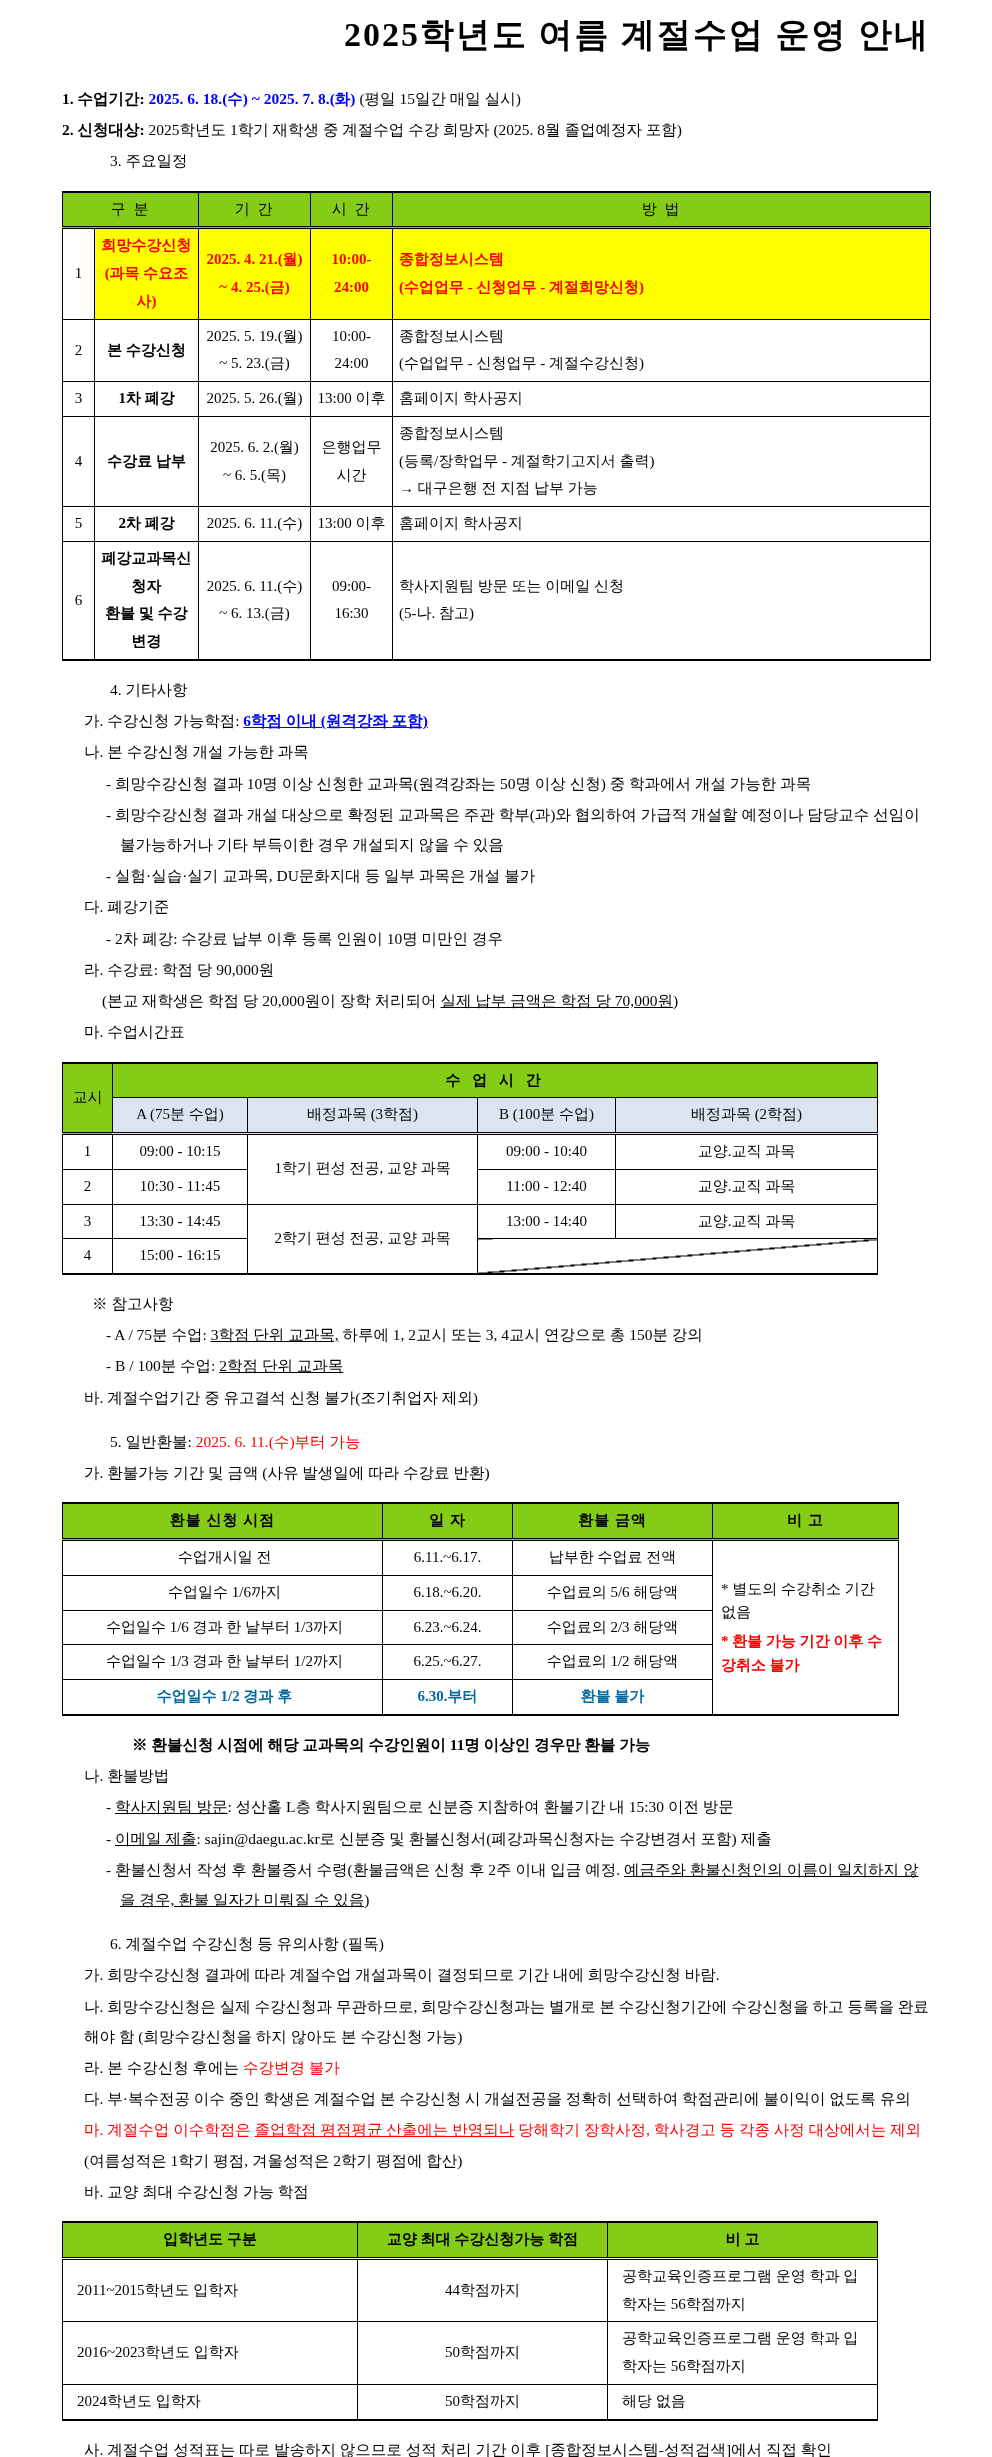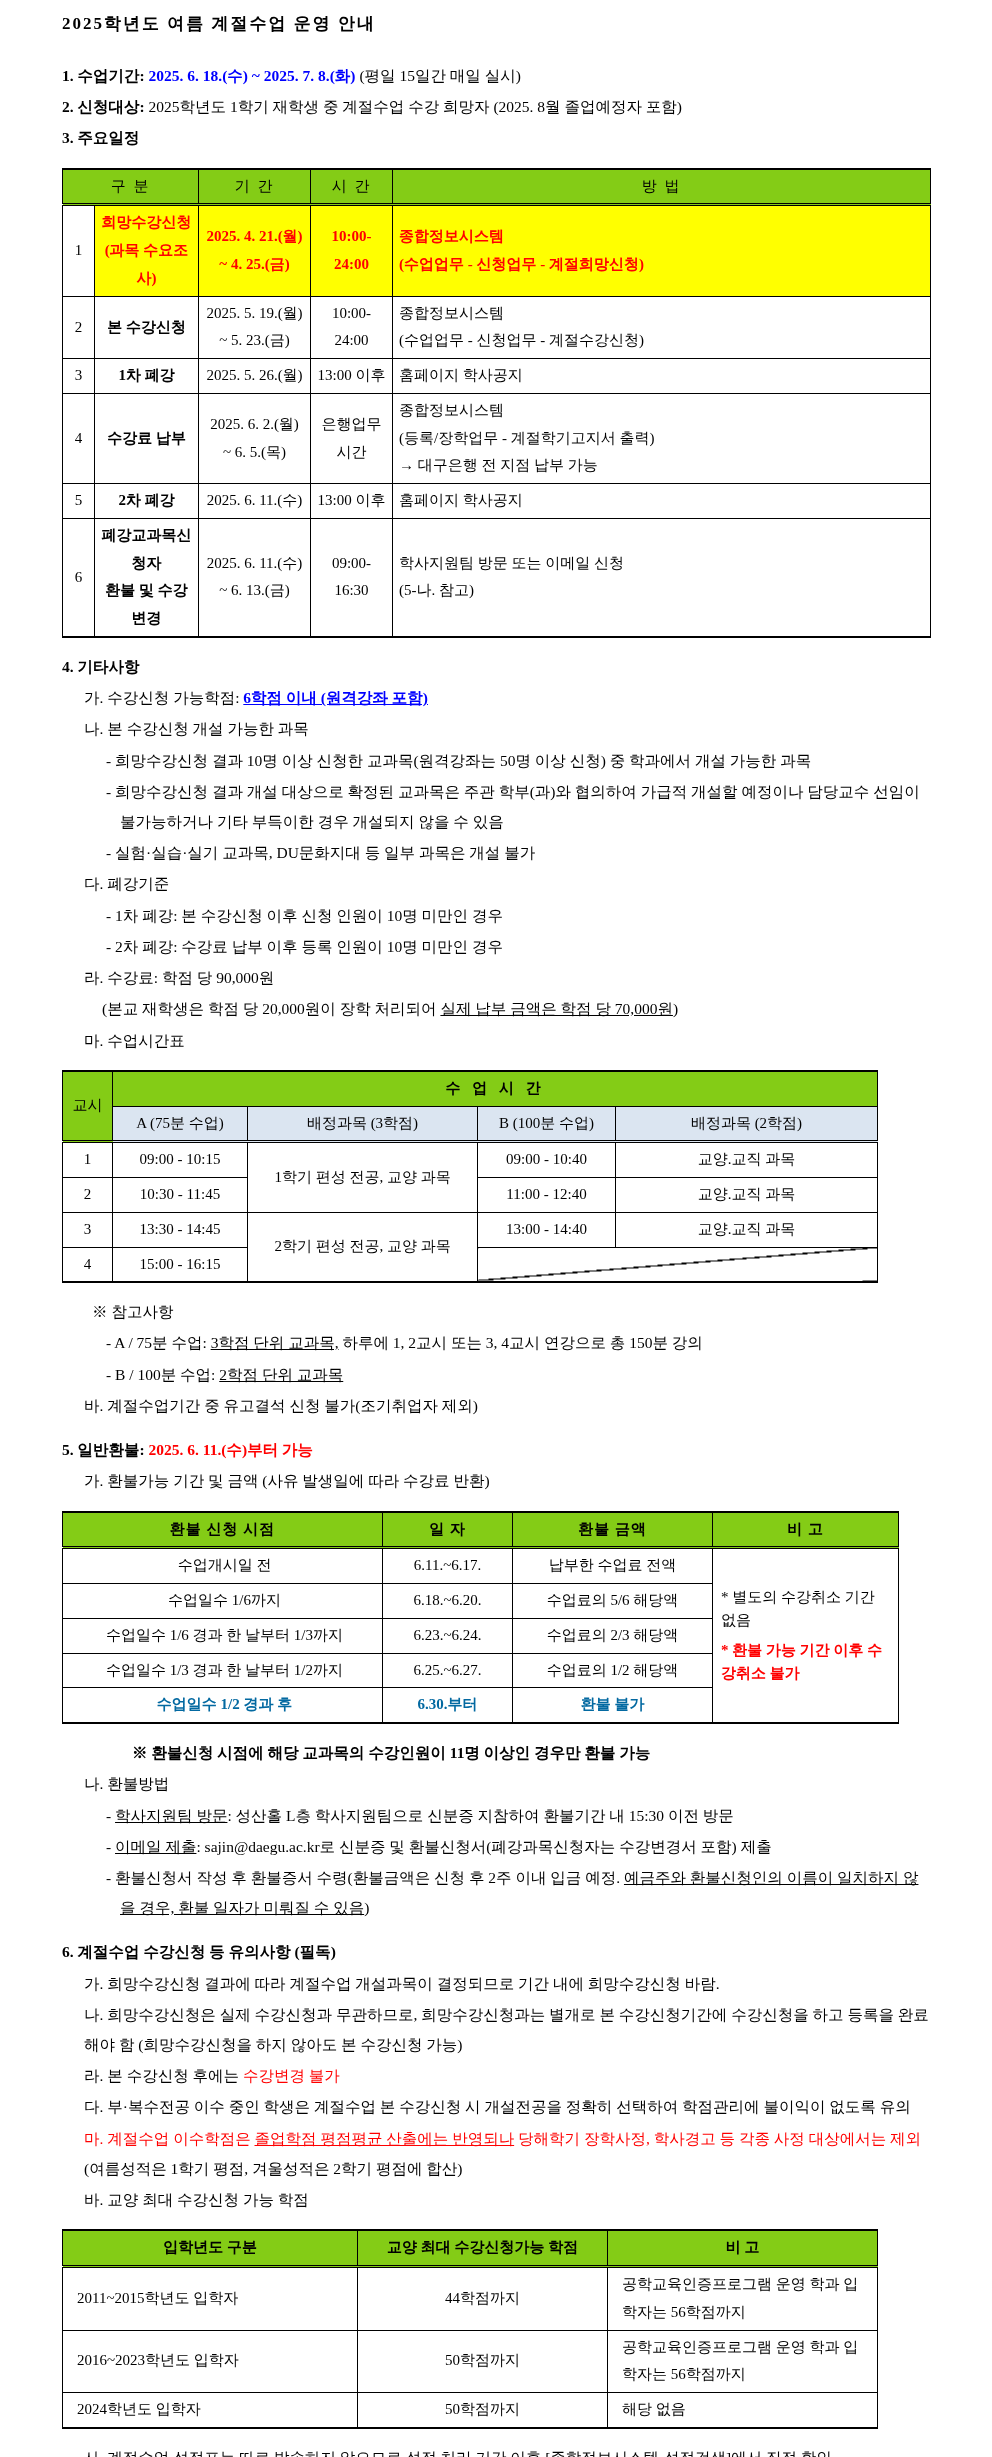--- a/index.html
+++ b/index.html
@@ -2,23 +2,23 @@
 <html><head>
 <meta charset="utf-8">
 <style>
   html,body { margin:0; padding:0; background:#fff; }
   .doc {
     width: 992px; min-height: 2457px; box-sizing: border-box;
     padding: 6px 62px 0 62px; position: relative;
     font-family: "Liberation Serif", "DejaVu Serif", serif;
     font-size: 15.5px; color: #000; background: #fff;
   }
-  .title { text-align:left; font-size:17px; font-weight:800; letter-spacing:2px; margin:6px 0 26px 0; }
+  .title { text-align:right; font-size:34px; font-weight:800; letter-spacing:2px; margin:6px 0 26px 0; }
   p { margin: 1px 0; line-height: 1.95; }
-  .sec { font-weight: bold; }
+  .sec { font-weight: normal; margin-left: 48px; }
   .sp  { margin-top: 14px; }
   .sub { padding-left: 22px; }
   .dash { padding-left: 58px; text-indent: -14px; }
   .notehead { padding-left: 30px; }
   .bignote { padding-left: 70px; font-weight: bold; }
   .b { font-weight: bold; }
   .red { color: #ff0000; }
   .blue { color: #0000ff; }
   .u { text-decoration: underline; }
   .bu { color:#0000ff; font-weight:bold; text-decoration:underline; }
@@ -150,21 +150,20 @@
   </tbody>
     </table>
 
   <p class="sec sp">4. 기타사항</p>
   <p class="sub"><span>가. 수강신청 가능학점:</span> <span class="bu">6학점 이내 (원격강좌 포함)</span></p>
   <p class="sub">나. 본 수강신청 개설 가능한 과목</p>
   <p class="dash">- 희망수강신청 결과 10명 이상 신청한 교과목(원격강좌는 50명 이상 신청) 중 학과에서 개설 가능한 과목</p>
   <p class="dash">- 희망수강신청 결과 개설 대상으로 확정된 교과목은 주관 학부(과)와 협의하여 가급적 개설할 예정이나 담당교수 선임이 불가능하거나 기타 부득이한 경우 개설되지 않을 수 있음</p>
   <p class="dash">- 실험·실습·실기 교과목, DU문화지대 등 일부 과목은 개설 불가</p>
   <p class="sub">다. 폐강기준</p>
-  <p class="dash">- 1차 폐강: 본 수강신청 이후 신청 인원이 10명 미만인 경우</p>
   <p class="dash">- 2차 폐강: 수강료 납부 이후 등록 인원이 10명 미만인 경우</p>
   <p class="sub">라. 수강료: 학점 당 90,000원</p>
   <p class="sub" style="padding-left:40px"><span>(본교 재학생은 학점 당 20,000원이 장학 처리되어 </span><span class="u">실제 납부 금액은 학점 당 70,000원</span><span>)</span></p>
   <p class="sub">마. 수업시간표</p>
 
   <table class="t t2">
     <colgroup>
         <col style="width:50px">
         <col style="width:135px">
         <col style="width:230px">

